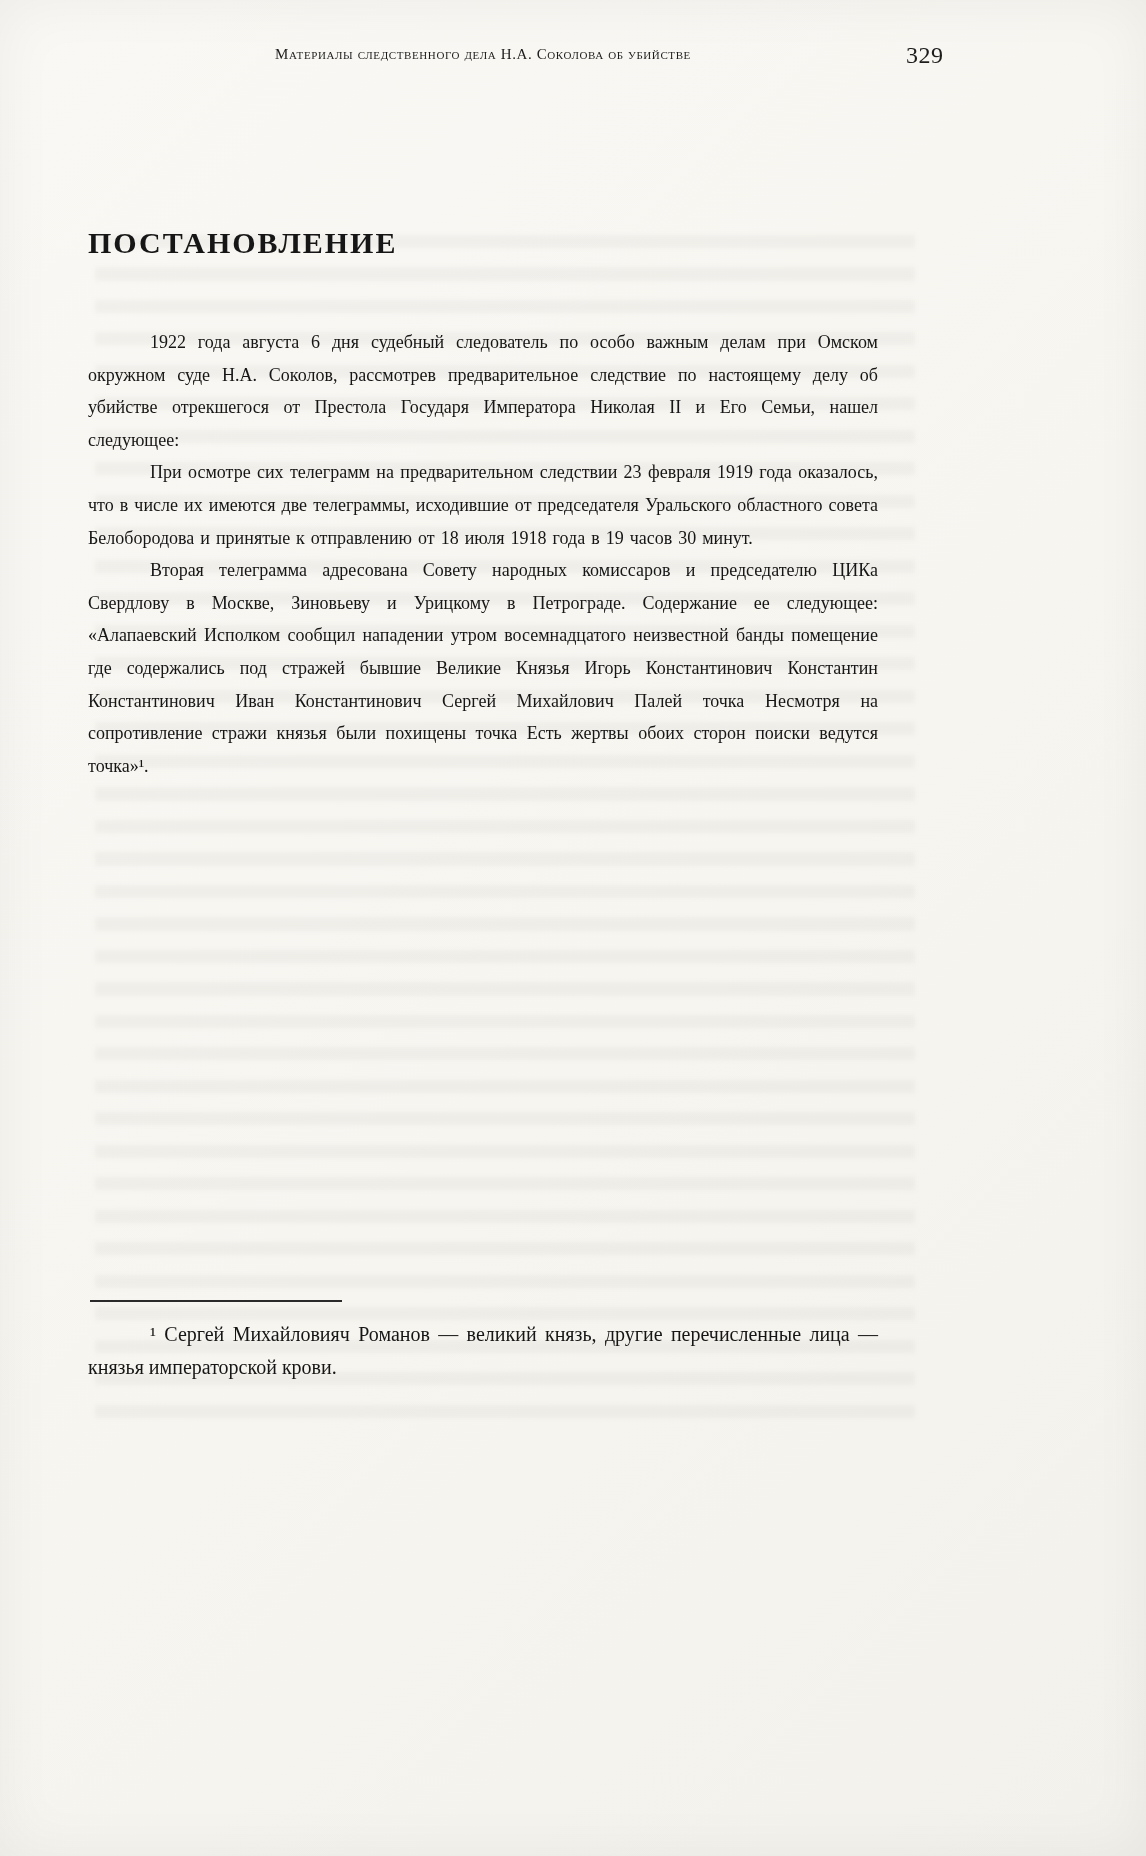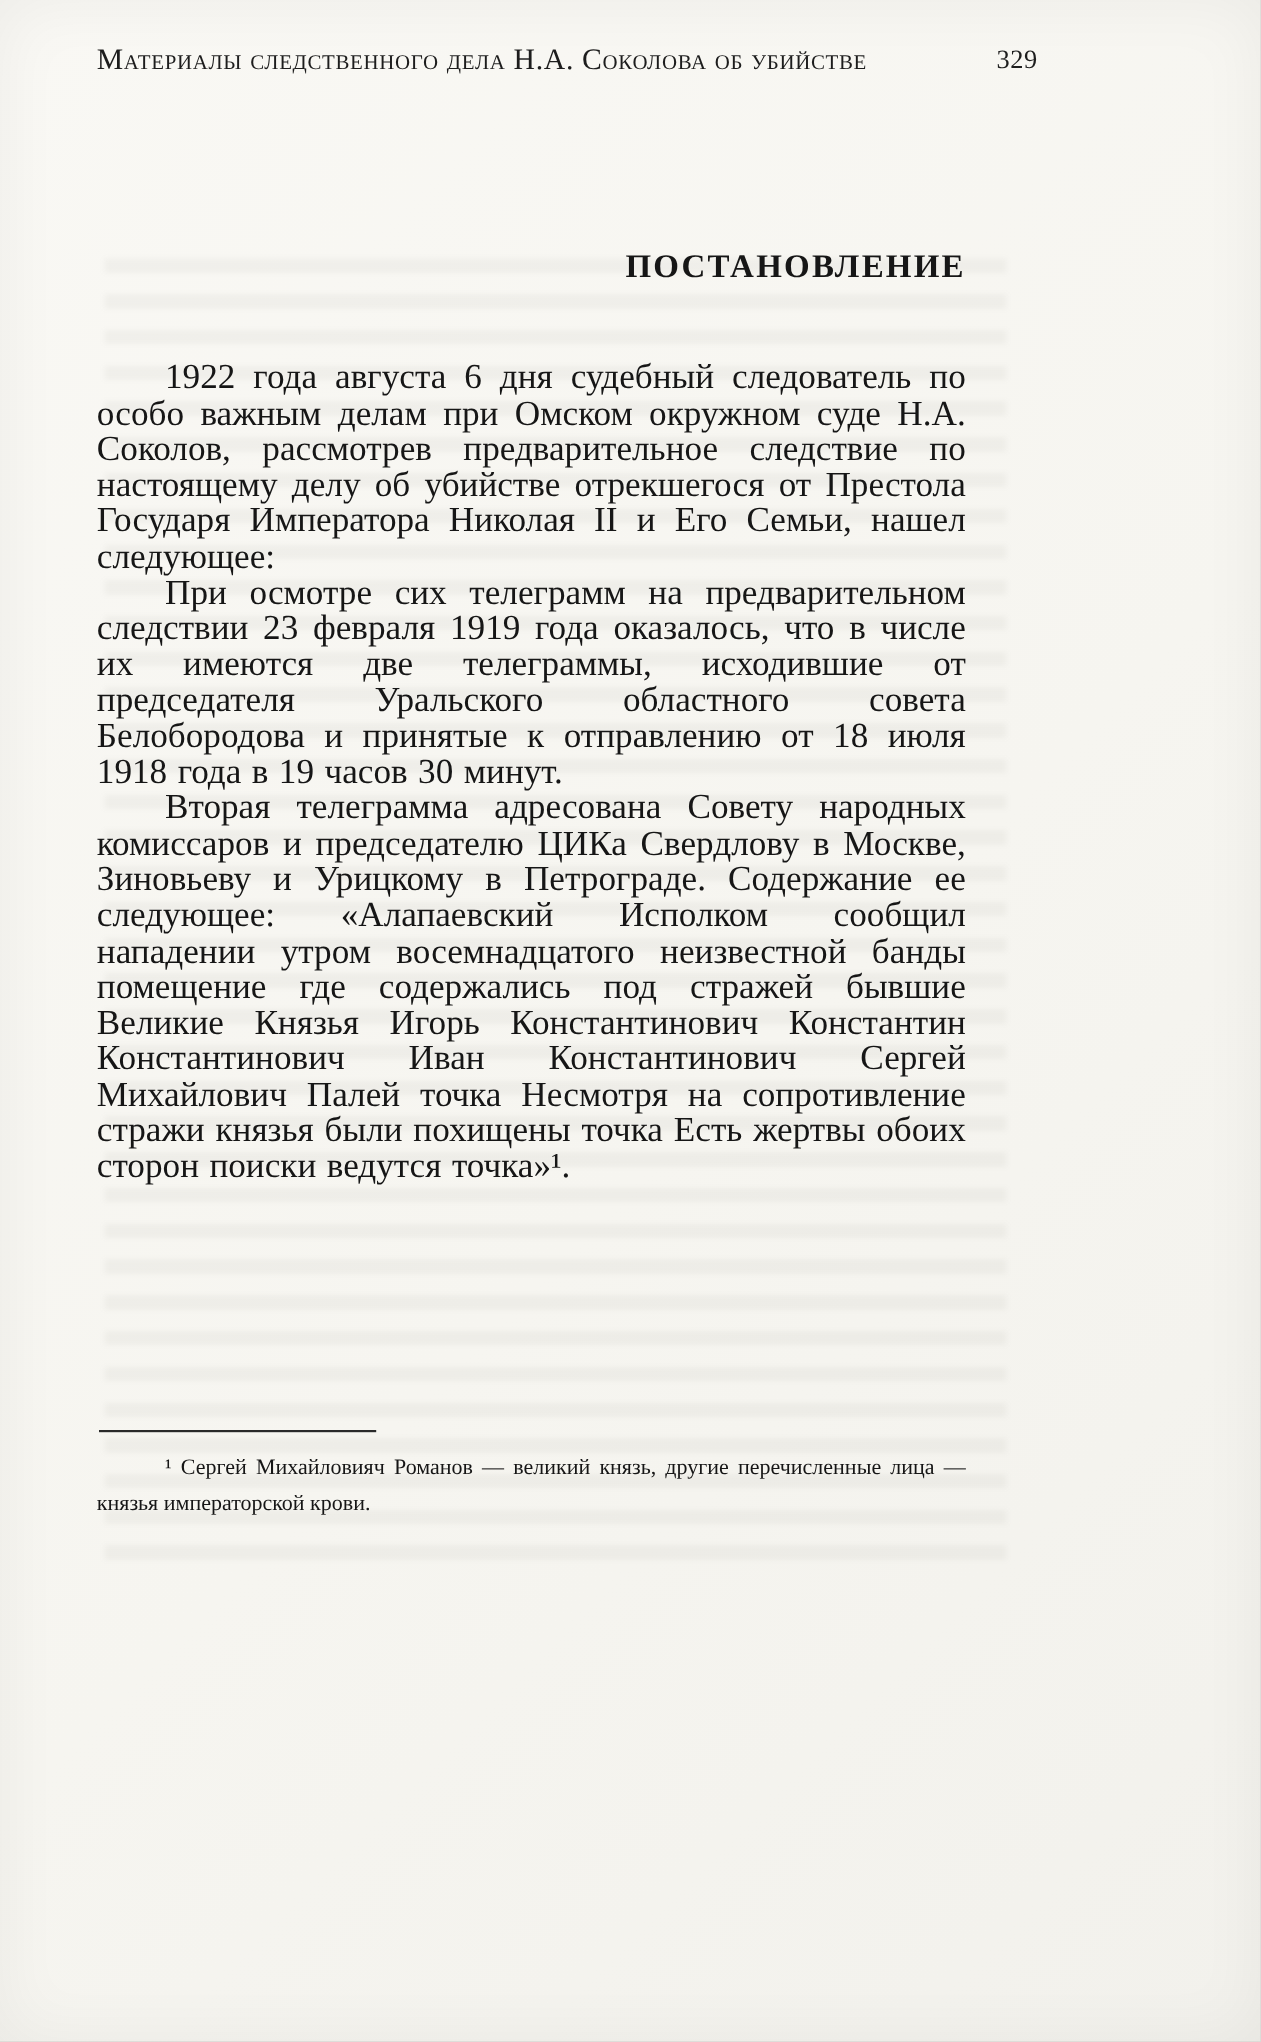--- a/index.html
+++ b/index.html
@@ -33,53 +33,54 @@
       transparent 32.5px
     );
     filter: blur(2.5px);
     pointer-events: none;
   }
   .running-header {
     position: absolute;
     top: 40px;
     left: 88px;
     width: 790px;
+    text-align: center;
     font-variant: small-caps;
-    font-size: 27px;
+    font-size: 15px;
     line-height: 29px;
     letter-spacing: 0.6px;
     color: #1d1d1d;
   }
   .page-number {
     position: absolute;
     top: 42px;
     left: 906px;
     width: 60px;
     font-size: 24px;
     letter-spacing: 0.5px;
     color: #1d1d1d;
   }
   .doc-title {
     position: absolute;
     top: 226px;
     left: 88px;
     width: 790px;
     margin: 0;
-    text-align: right;
+    text-align: left;
     font-size: 30px;
     font-weight: bold;
     letter-spacing: 2px;
     color: #161616;
   }
   .body-text {
     position: absolute;
     top: 326px;
     left: 88px;
     width: 790px;
-    font-size: 32px;
+    font-size: 18px;
     line-height: 32.6px;
     text-align: justify;
     color: #161616;
     word-spacing: 1.5px;
   }
   .body-text p {
     margin: 0;
     text-indent: 62px;
   }
   .footnote-area {

